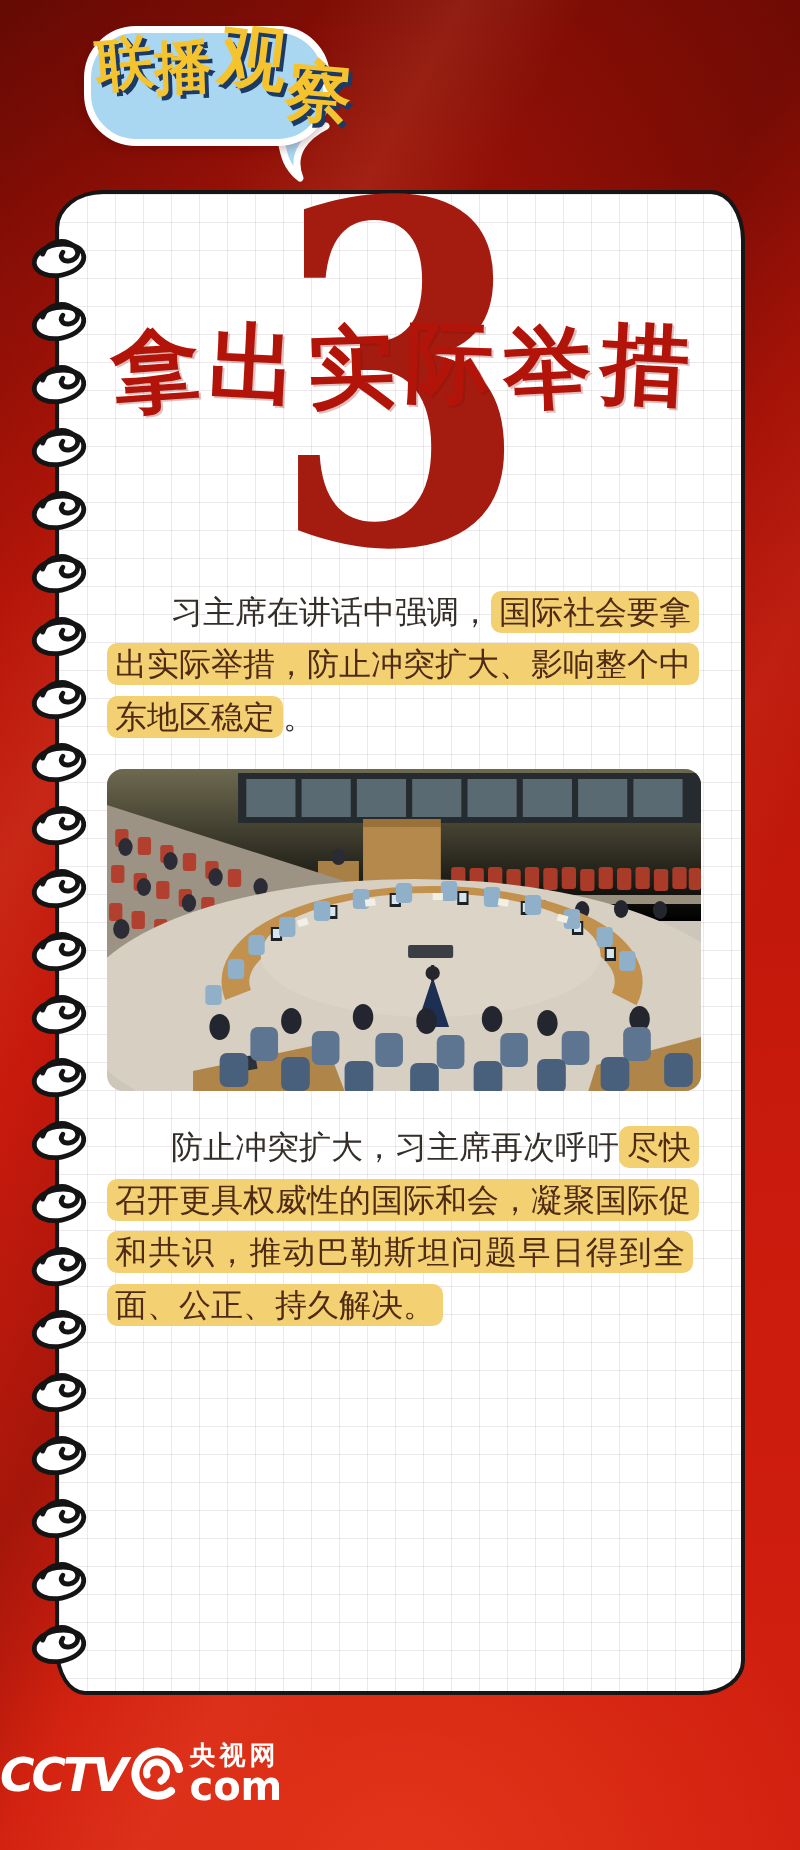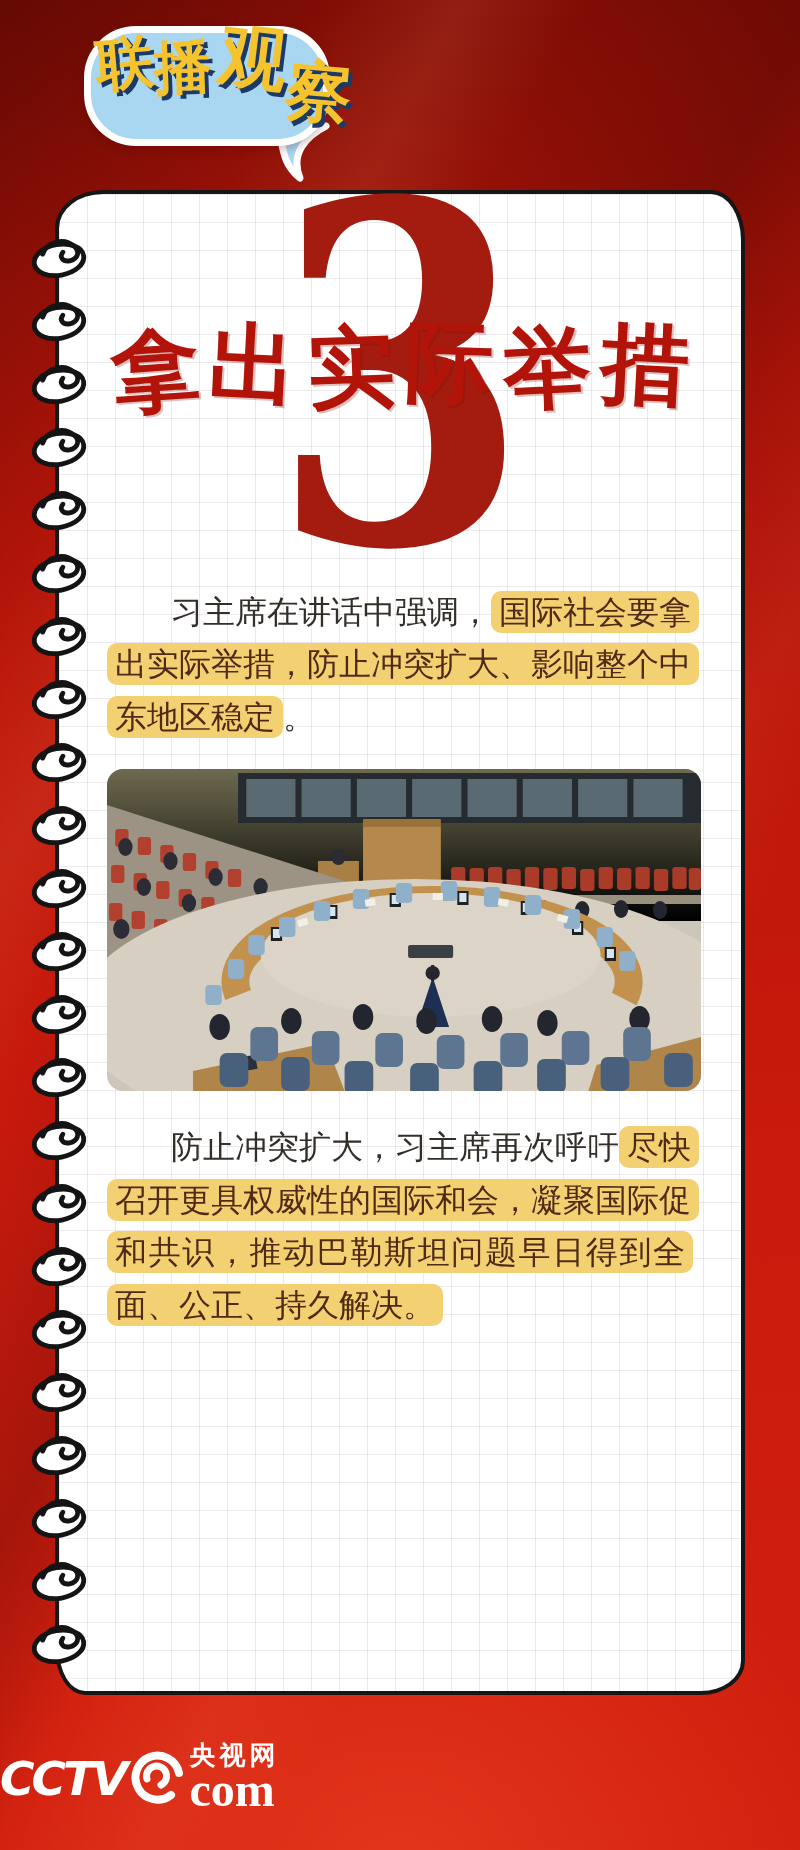--- a/index.html
+++ b/index.html
@@ -99,21 +99,21 @@
   }
   .cctv{
     font-family:"DejaVu Sans","Liberation Sans",sans-serif;
     font-weight:900;font-style:italic;font-size:47px;letter-spacing:-3px;
     line-height:1;
   }
   .swirl{margin:0 4px 0 2px;}
   .sitecol{display:flex;flex-direction:column;align-items:flex-start;line-height:1;
     font-family:"DejaVu Sans","Liberation Sans",sans-serif;}
   .site-cn{font-size:26px;letter-spacing:4px;font-weight:700;}
-  .site-com{font-size:48px;font-weight:700;letter-spacing:0;margin-top:-2px;text-transform:lowercase;font-family:Liberation Serif, serif;}
+  .site-com{font-size:40px;font-weight:700;letter-spacing:0;margin-top:-2px;text-transform:lowercase;}
 </style>
 </head>
 <body>
 
 <div class="bg"></div>
 
 <div class="bubble"></div>
 <svg class="bubble-tail" width="78" height="64" viewBox="0 0 78 64">
   <path d="M6 2 C14 26 10 44 30 60 C20 36 36 18 56 8 Z" fill="#a9d7f2" stroke="#fff" stroke-width="7" stroke-linejoin="round"></path>
 </svg>

